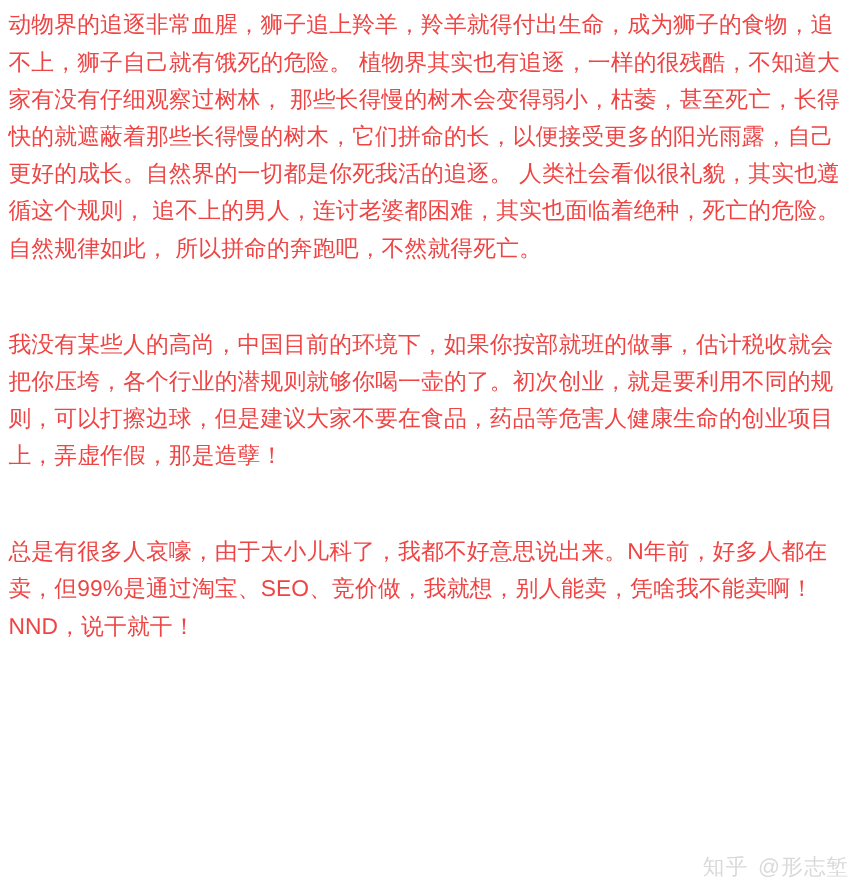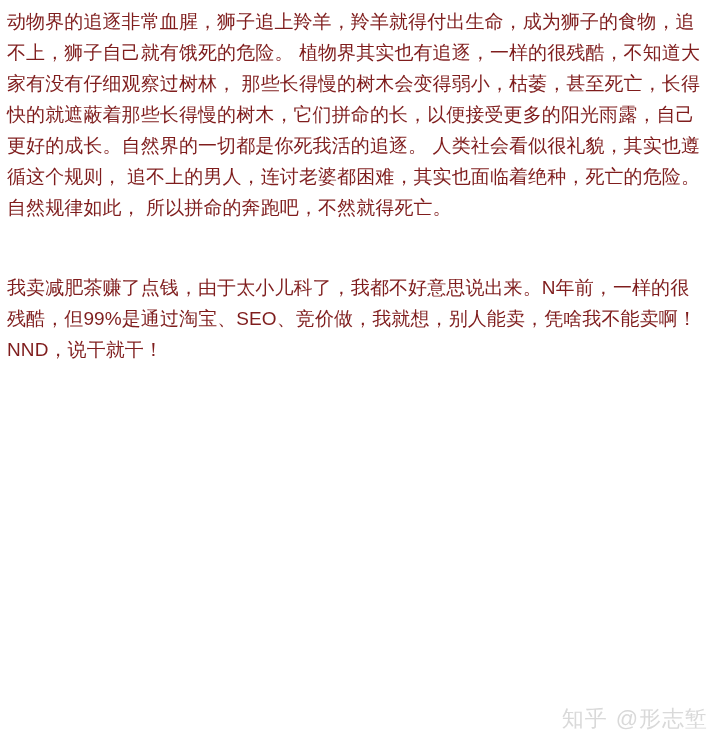--- a/index.html
+++ b/index.html
@@ -11,51 +11,52 @@
     height: 744px;
     background: #ffffff;
     position: relative;
     overflow: hidden;
     font-family: "Liberation Sans", "DejaVu Sans", sans-serif;
   }
   .article {
     box-sizing: border-box;
     width: 720px;
     padding: 6px 19px 0 7px;
-    color: #7f1d1d;
+    color: #ef4444;
   }
   .article p {
     margin: 0 0 49px 0;
     font-size: 19px;
     line-height: 31px;
     letter-spacing: 0.1px;
     white-space: pre-wrap;      
     overflow-wrap: break-word;
     text-align: left;
   }
   .article p:last-child {
     margin-bottom: 0;
   }
   .watermark {
     position: absolute;
     right: 12px;
     bottom: 10px;
     color: #d9d9d9;
-    font-size: 22px;
+    font-size: 18px;
     letter-spacing: 1px;
     white-space: nowrap;
     user-select: none;
   }
   .watermark .brand {
     margin-right: 8px;
   }
 </style>
 </head>
 <body>
 
 <div class="article">
   <p>动物界的追逐非常血腥，狮子追上羚羊，羚羊就得付出生命，成为狮子的食物，追不上，狮子自己就有饿死的危险。 植物界其实也有追逐，一样的很残酷，不知道大家有没有仔细观察过树林， 那些长得慢的树木会变得弱小，枯萎，甚至死亡，长得快的就遮蔽着那些长得慢的树木，它们拼命的长，以便接受更多的阳光雨露，自己更好的成长。自然界的一切都是你死我活的追逐。 人类社会看似很礼貌，其实也遵循这个规则， 追不上的男人，连讨老婆都困难，其实也面临着绝种，死亡的危险。 自然规律如此， 所以拼命的奔跑吧，不然就得死亡。</p>
-  <p>我卖减肥茶赚了点钱，由于太小儿科了，我都不好意思说出来。N年前，一样的很残酷，但99%是通过淘宝、SEO、竞价做，我就想，别人能卖，凭啥我不能卖啊！NND，说干就干！</p>
+  <p>我没有某些人的高尚，中国目前的环境下，如果你按部就班的做事，估计税收就会把你压垮，各个行业的潜规则就够你喝一壶的了。初次创业，就是要利用不同的规则，可以打擦边球，但是建议大家不要在食品，药品等危害人健康生命的创业项目上，弄虚作假，那是造孽！</p>
+  <p>总是有很多人哀嚎，由于太小儿科了，我都不好意思说出来。N年前，好多人都在卖，但99%是通过淘宝、SEO、竞价做，我就想，别人能卖，凭啥我不能卖啊！NND，说干就干！</p>
 </div>
 
 <div class="watermark">
   <span class="brand">知乎</span><span class="user">@形志堑</span>
 </div>
 
 </body></html>

